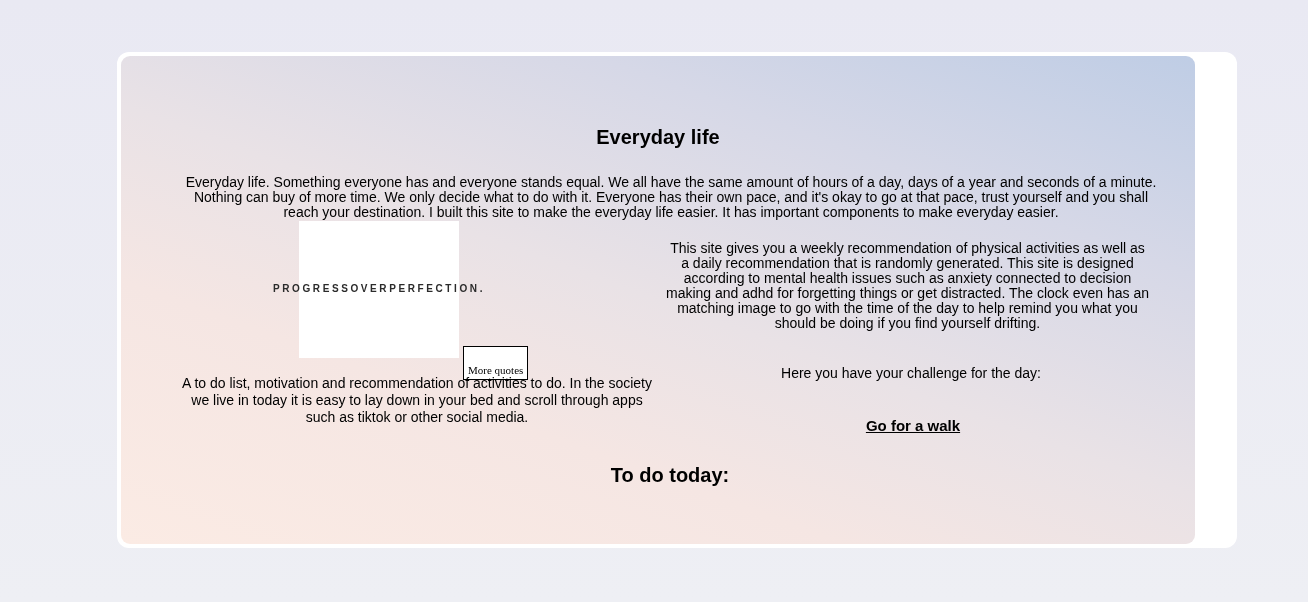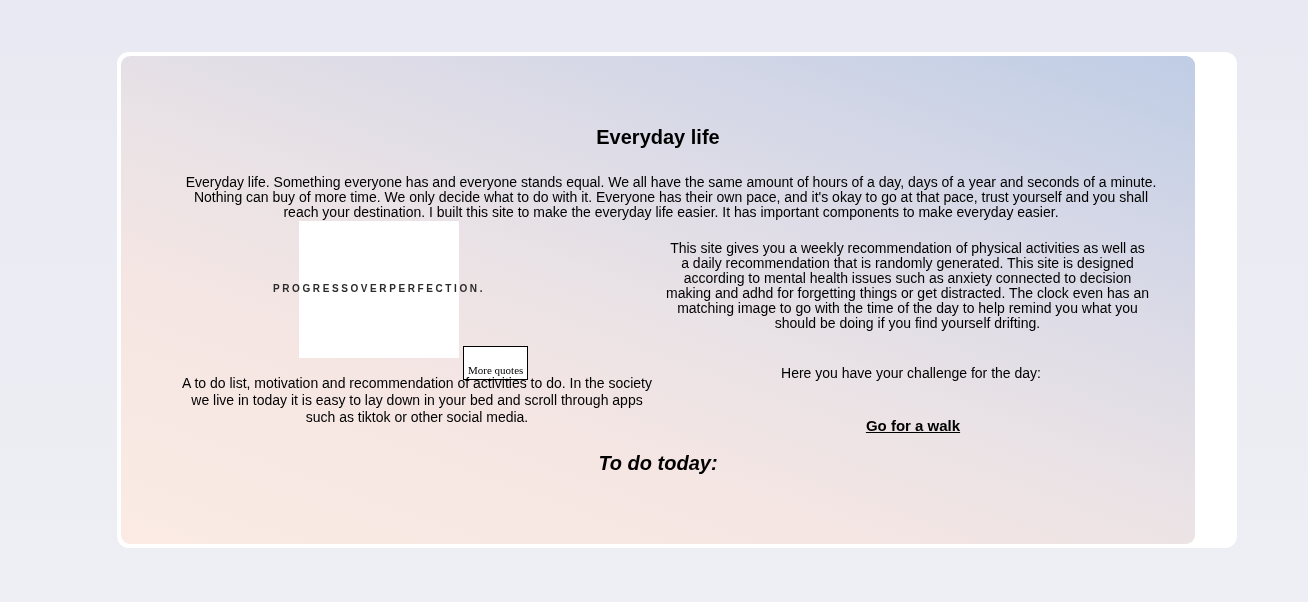--- a/index.html
+++ b/index.html
@@ -133,22 +133,21 @@
     }
     .todo-title {
       position: absolute;
       left: 0;
       width: 100%;
       top: 395px;
       text-align: center;
       font-weight: bold;
       font-size: 20px;
       line-height: 24px;
-      margin: 0;
-      font-style: italic;
+      margin: 12px;
     }
   </style>
 </head>
 <body>
 
 <div class="card-outer">
   <div class="card">
 
     <h2 class="title">Everyday life</h2>
 

